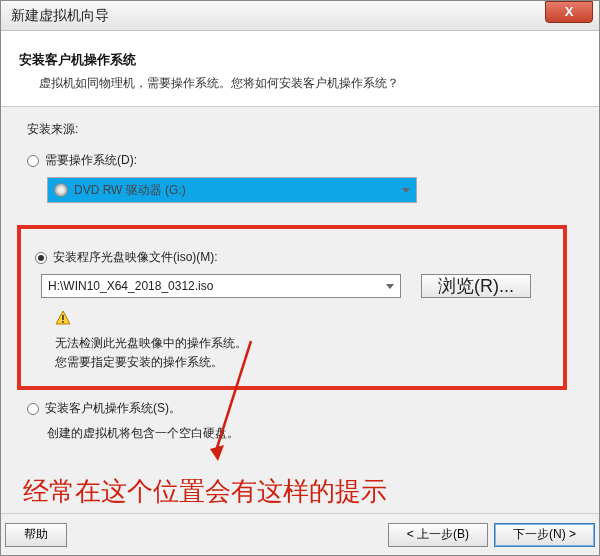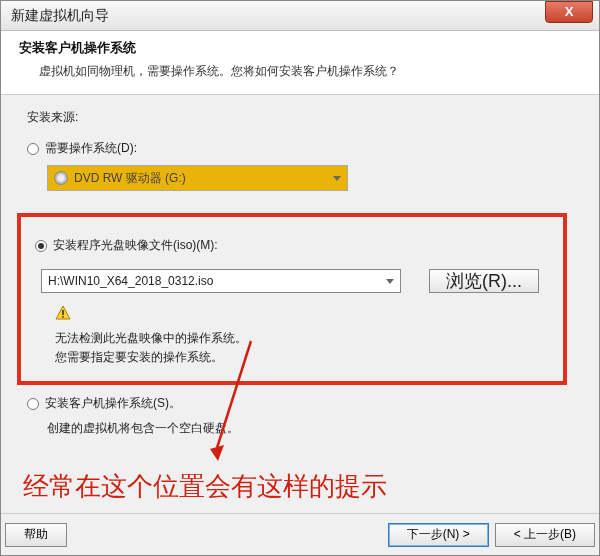--- a/index.html
+++ b/index.html
@@ -44,21 +44,21 @@
     margin-top: -8px;
     color: #fff;
     text-align: center;
     font-size: 13px;
     line-height: 20px;
     font-weight: bold;
   }
   .headerpanel {
     background: #fff;
     border-bottom: 1px solid #ccc;
-    padding: 8px 18px 14px 18px;
+    padding: 20px 18px 14px 18px;
   }
   .headerpanel .h1 {
     font-weight: bold;
     font-size: 13px;
     color: #111;
   }
   .headerpanel .sub {
     font-size: 12px;
     color: #333;
     margin-top: 6px;
@@ -90,26 +90,26 @@
   .radio.checked::after {
     content: "";
     width: 6px; height: 6px;
     background: #333;
     border-radius: 50%;
   }
   .combo {
     display: flex;
     align-items: center;
     border: 1px solid #aaa;
-    background: #eab308;
+    background: #0ea5e9;
     height: 26px;
     padding: 0 6px;
     font-size: 12px;
     color: #444;
-    width: 301px;
+    width: 370px;
     justify-content: space-between;
   }
   .combo .left {
     display: flex;
     align-items: center;
     gap: 6px;
   }
   .combo .dvdicn {
     width: 14px; height: 14px;
     border-radius: 50%;
@@ -124,23 +124,23 @@
   }
   .redbox {
     border: 4px solid #e03020;
     margin-top: 22px;
     padding: 20px 14px 14px 14px;
     margin-left: -10px;
     margin-right: -2px;
   }
   .isorow {
     display: flex;
-    gap: 28px;
-    align-items: center;
-    margin-top: 15px;
+    gap: 20px;
+    align-items: center;
+    margin-top: 8px;
   }
   .isoinput {
     border: 1px solid #888;
     background: #fff;
     height: 24px;
     width: 360px;
     display: flex;
     align-items: center;
     justify-content: space-between;
     padding: 0 6px;
@@ -297,18 +297,18 @@
   <div class="arrow">
     <svg width="2" height="105">
       <line x1="30" y1="-10" x2="-5" y2="100" stroke="#d02010" stroke-width="2.5"></line>
       <polygon points="-11,98 3,94 -3,110" fill="#d02010"></polygon>
     </svg>
   </div>
 
   <div class="footer">
     <div class="btn">帮助</div>
     <div class="rightbtns">
+      <div class="btn">&lt; 上一步(B)</div>
       <div class="btn primary">下一步(N) &gt;</div>
-      <div class="btn">&lt; 上一步(B)</div>
     </div>
   </div>
 
 </div>
 
 </body></html>

